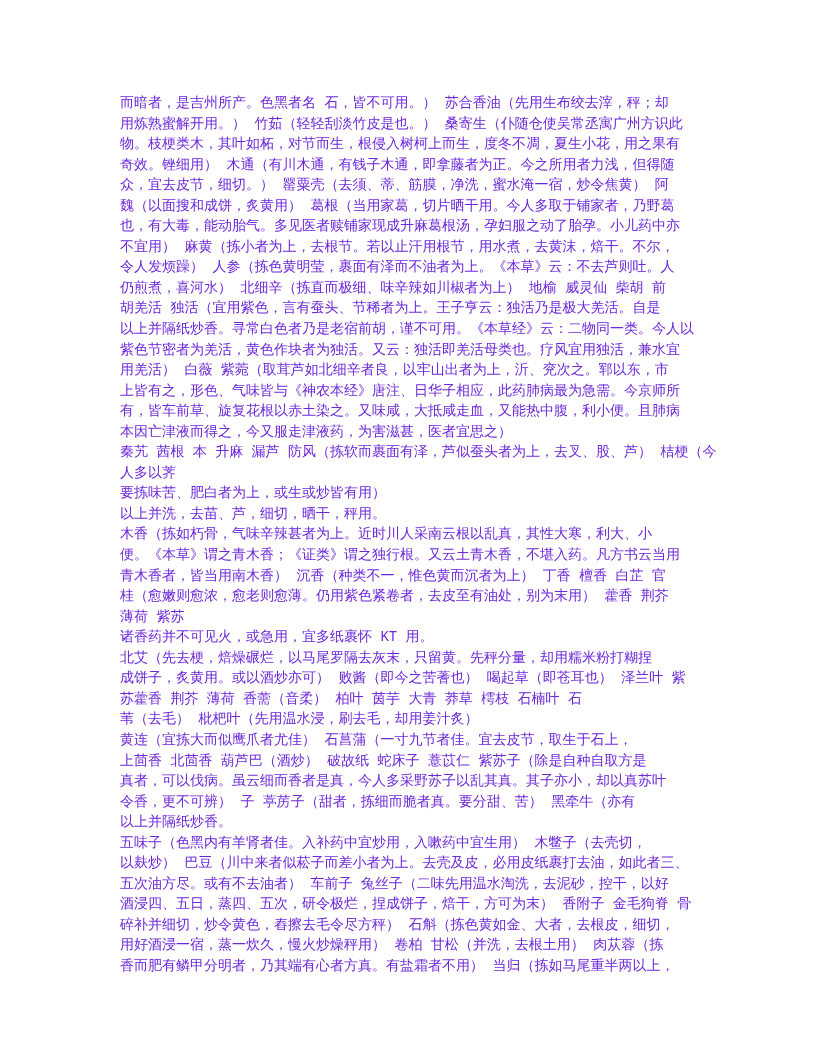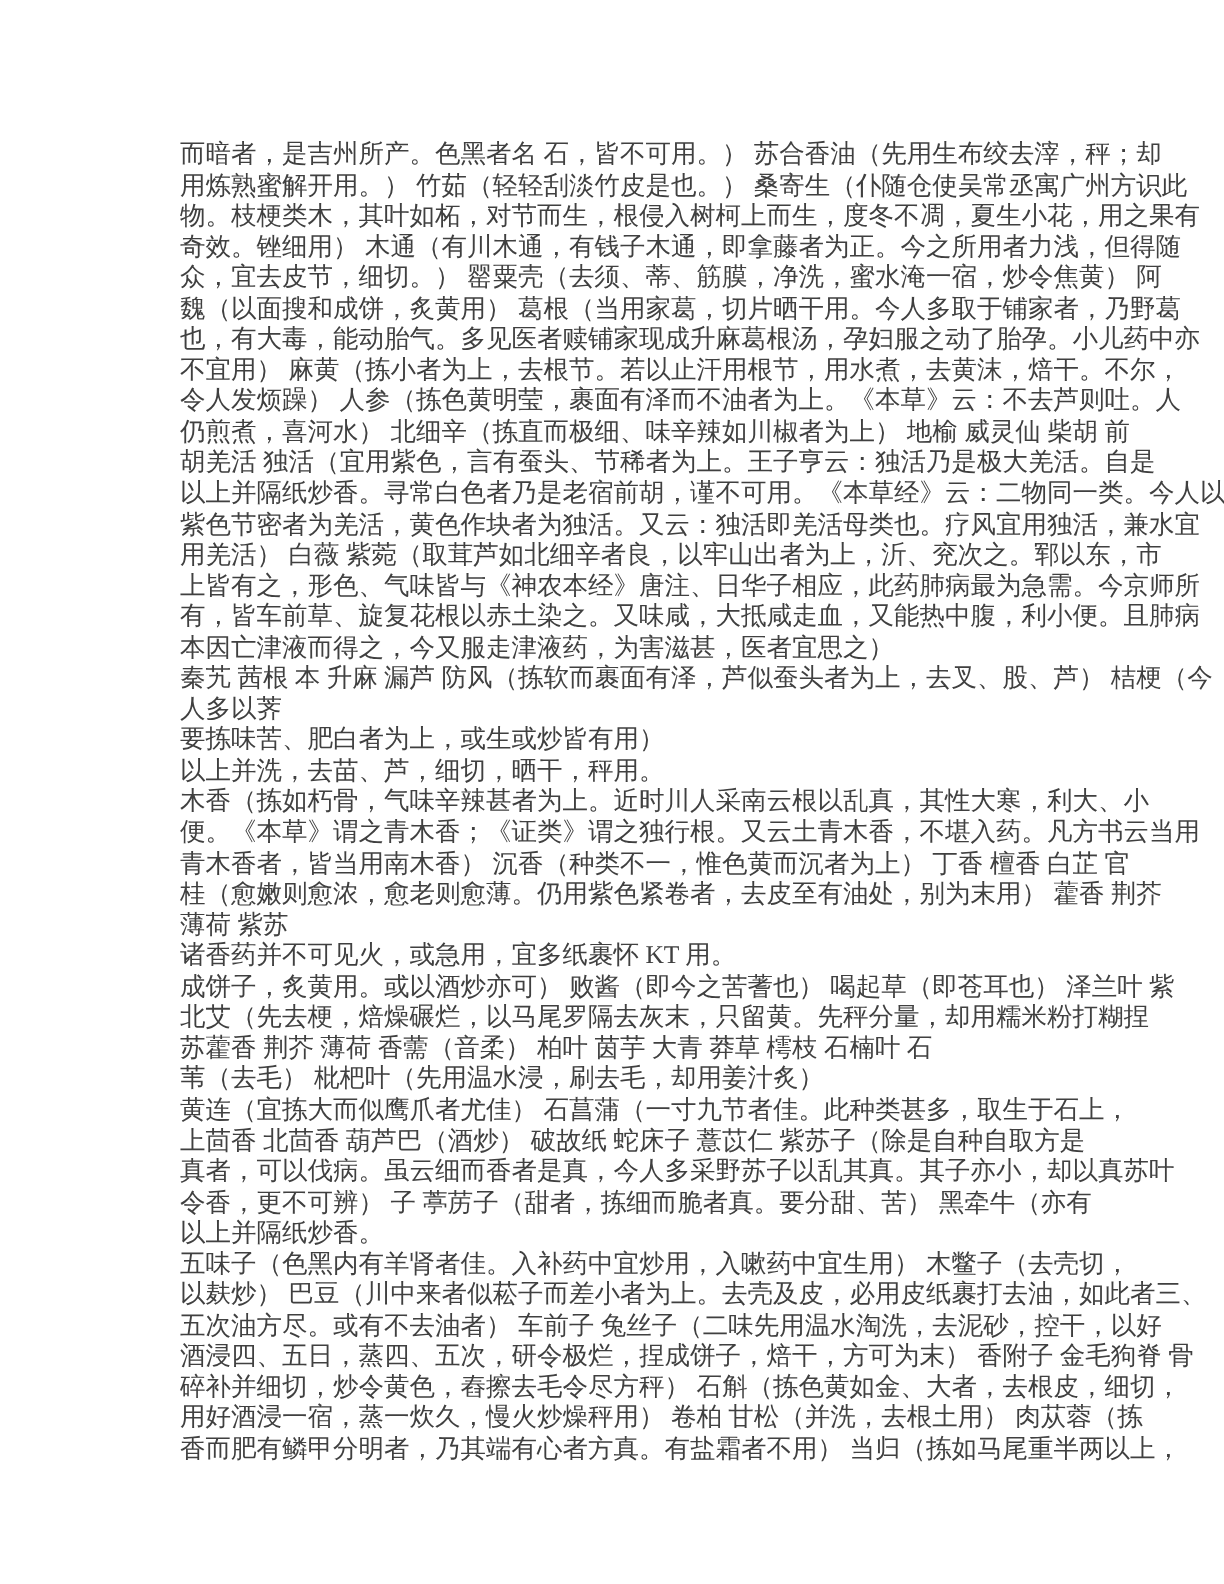--- a/index.html
+++ b/index.html
@@ -13,25 +13,25 @@
       position: relative;
       overflow: hidden;
     }
     .page {
       position: absolute;
       left: 120px;
       top: 93px;
       width: 580px;
     }
     .line {
-      font-family: Liberation Serif, serif;
-      font-size: 17px;
+      font-family: Liberation Mono, monospace;
+      font-size: 14px;
       line-height: 20.55px;
       height: 20.55px;
-      color: #404040;
+      color: #6d28d9;
       white-space: nowrap;
       letter-spacing: 0px;
     }
   </style>
 </head>
 <body>
 
 <div class="page">
   <div class="line">而暗者，是吉州所产。色黑者名 石，皆不可用。） 苏合香油（先用生布绞去滓，秤；却</div>
   <div class="line">用炼熟蜜解开用。） 竹茹（轻轻刮淡竹皮是也。） 桑寄生（仆随仓使吴常丞寓广州方识此</div>
@@ -53,25 +53,25 @@
   <div class="line">秦艽 茜根 本 升麻 漏芦 防风（拣软而裹面有泽，芦似蚕头者为上，去叉、股、芦） 桔梗（今</div>
   <div class="line">人多以荠</div>
   <div class="line">要拣味苦、肥白者为上，或生或炒皆有用）</div>
   <div class="line">以上并洗，去苗、芦，细切，晒干，秤用。</div>
   <div class="line">木香（拣如朽骨，气味辛辣甚者为上。近时川人采南云根以乱真，其性大寒，利大、小</div>
   <div class="line">便。《本草》谓之青木香；《证类》谓之独行根。又云土青木香，不堪入药。凡方书云当用</div>
   <div class="line">青木香者，皆当用南木香） 沉香（种类不一，惟色黄而沉者为上） 丁香 檀香 白芷 官</div>
   <div class="line">桂（愈嫩则愈浓，愈老则愈薄。仍用紫色紧卷者，去皮至有油处，别为末用） 藿香 荆芥</div>
   <div class="line">薄荷 紫苏</div>
   <div class="line">诸香药并不可见火，或急用，宜多纸裹怀 KT 用。</div>
+  <div class="line">北艾（先去梗，焙燥碾烂，以马尾罗隔去灰末，只留黄。先秤分量，却用糯米粉打糊捏</div>
   <div class="line">成饼子，炙黄用。或以酒炒亦可） 败酱（即今之苦蓍也） 喝起草（即苍耳也） 泽兰叶 紫</div>
-  <div class="line">北艾（先去梗，焙燥碾烂，以马尾罗隔去灰末，只留黄。先秤分量，却用糯米粉打糊捏</div>
   <div class="line">苏藿香 荆芥 薄荷 香薷（音柔） 柏叶 茵芋 大青 莽草 樗枝 石楠叶 石</div>
   <div class="line">苇（去毛） 枇杷叶（先用温水浸，刷去毛，却用姜汁炙）</div>
-  <div class="line">黄连（宜拣大而似鹰爪者尤佳） 石菖蒲（一寸九节者佳。此种类甚多，取生于石上，</div>
+  <div class="line">黄连（宜拣大而似鹰爪者尤佳） 石菖蒲（一寸九节者佳。宜去皮节，取生于石上，</div>
   <div class="line">上茴香 北茴香 葫芦巴（酒炒） 破故纸 蛇床子 薏苡仁 紫苏子（除是自种自取方是</div>
   <div class="line">真者，可以伐病。虽云细而香者是真，今人多采野苏子以乱其真。其子亦小，却以真苏叶</div>
   <div class="line">令香，更不可辨） 子 葶苈子（甜者，拣细而脆者真。要分甜、苦） 黑牵牛（亦有</div>
   <div class="line">以上并隔纸炒香。</div>
   <div class="line">五味子（色黑内有羊肾者佳。入补药中宜炒用，入嗽药中宜生用） 木鳖子（去壳切，</div>
   <div class="line">以麸炒） 巴豆（川中来者似菘子而差小者为上。去壳及皮，必用皮纸裹打去油，如此者三、</div>
   <div class="line">五次油方尽。或有不去油者） 车前子 兔丝子（二味先用温水淘洗，去泥砂，控干，以好</div>
   <div class="line">酒浸四、五日，蒸四、五次，研令极烂，捏成饼子，焙干，方可为末） 香附子 金毛狗脊 骨</div>
   <div class="line">碎补并细切，炒令黄色，舂擦去毛令尽方秤） 石斛（拣色黄如金、大者，去根皮，细切，</div>
   <div class="line">用好酒浸一宿，蒸一炊久，慢火炒燥秤用） 卷柏 甘松（并洗，去根土用） 肉苁蓉（拣</div>

